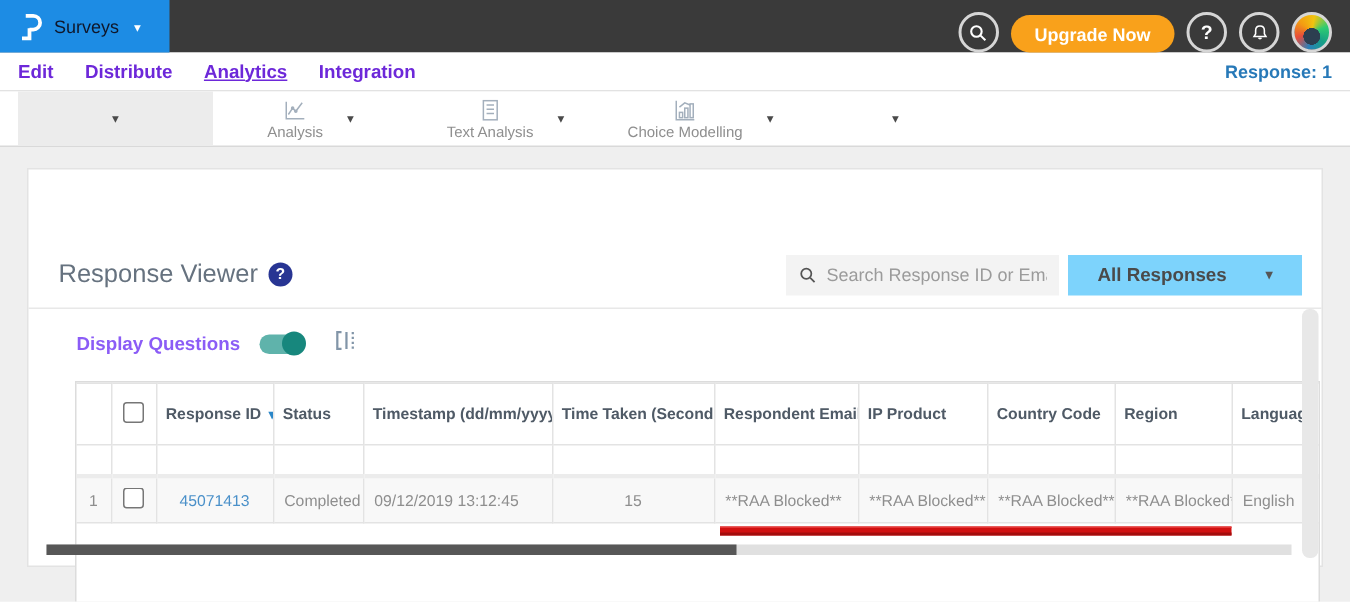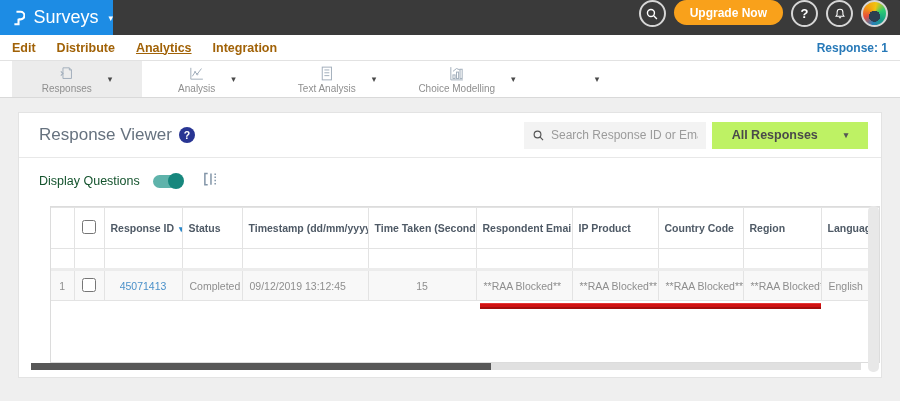--- a/index.html
+++ b/index.html
@@ -3,78 +3,78 @@
 <meta charset="utf-8">
 <style>
   * { margin:0; padding:0; box-sizing:border-box; }
   html,body { width:900px; height:401px; overflow:hidden; background:#efefef;
               font-family:"Liberation Sans", sans-serif; }
 
   
   .topbar { height:35px; background:#3a3a3a; display:flex; align-items:stretch; }
   .logo-block { width:113px; background:#1d8ce4; display:flex; align-items:center;
                 padding-left:13px; gap:8px; cursor:pointer; }
-  .logo-block .app-label { color:#ffffff; font-size:18px; }
+  .logo-block .app-label { color:#0f172a; font-size:12px; }
   .logo-block .caret { color:#fff; font-size:9px; margin-left:2px; }
   .breadcrumb { display:flex; align-items:center; gap:9px; margin-left:17px; }
   .crumb-link { color:#55a7e0; font-size:13.5px; text-decoration:none; cursor:pointer; }
   .crumb-sep { color:#9a9a9a; font-size:13px; }
   .crumb-current { color:#ffffff; font-size:14px; font-weight:700; }
-  .topbar-right { margin-left:auto; display:flex; align-items:flex-start; gap:8px; padding-right:12px; }
+  .topbar-right { margin-left:auto; display:flex; align-items:flex-end; gap:8px; padding-right:12px; }
   .circle-btn { width:27px; height:27px; border:2px solid #d6d6d6; border-radius:50%;
                 display:flex; align-items:center; justify-content:center; color:#fff;
                 font-size:13px; font-weight:700; cursor:pointer; }
   .upgrade { height:25px; border:none; border-radius:13px; background:#f9a11b; color:#fff;
              font-family:inherit; font-size:12px; font-weight:700; padding:0 16px; cursor:pointer; }
   .avatar { width:27px; height:27px; border:2px solid #d6d6d6; border-radius:50%;
             background:radial-gradient(circle at 50% 62%, #2c3e50 0 30%, transparent 31%),
                        conic-gradient(from 250deg, #e74c3c, #f39c12, #f1c40f, #2ecc71, #16a085, #2980b9, #e74c3c);
             cursor:pointer; }
 
   
   .nav { height:26px; background:#fff; border-bottom:1px solid #e2e2e2;
          display:flex; align-items:center; gap:21px; padding:0 12px; }
-  .nav a { color:#a16207; font-size:12.5px; font-weight:700; text-decoration:none; cursor:pointer; }
+  .nav a { color:#6d28d9; font-size:12.5px; font-weight:700; text-decoration:none; cursor:pointer; }
   .nav a.active { text-decoration:underline; }
   .response-count { margin-left:auto; color:#2779b8; font-size:12px; font-weight:700; }
 
   
   .toolbar { height:37px; background:#fff; border-bottom:1px solid #d9d9d9;
              display:flex; align-items:stretch; padding-left:12px; }
   .tool-item { width:130px; display:flex; align-items:center; justify-content:center;
                gap:16px; cursor:pointer; position:relative; }
   .tool-item.active { background:#ececec; }
   .tool-col { display:flex; flex-direction:column; align-items:center; gap:1px; }
   .tool-col svg { width:19px; height:17px; stroke:#a3afbc; fill:none; stroke-width:1.4; }
   .tool-label { font-size:10px; color:#8f8f8f; white-space:nowrap; }
   .tool-caret { font-size:9px; color:#4a4a4a; }
 
   
   .page { padding:14px 18px 0; }
   .card { background:#fff; border:1px solid #e3e3e3; height:266px; position:relative; }
   .card-header { height:45px; display:flex; align-items:center; padding:0 13px 0 20px;
-                 border-bottom:1px solid #e8e8e8; }
+                 border-bottom:1px solid #e8e8e8;margin-top:48px; }
   .viewer-title { font-size:17px; font-weight:400; color:#66727f; }
   .help-badge { width:16px; height:16px; border-radius:50%; background:#283593; color:#fff;
                 font-size:10.5px; font-weight:700; display:inline-flex; align-items:center;
                 justify-content:center; margin-left:7px; cursor:pointer; }
   .header-controls { margin-left:auto; display:flex; align-items:center; gap:6px; }
   .searchbox { width:182px; height:27px; background:#f3f3f3; display:flex; align-items:center;
                padding:0 8px; gap:6px; }
   .searchbox svg { width:13px; height:13px; stroke:#555; fill:none; stroke-width:1.8; flex:none; }
   .searchbox input { border:none; background:transparent; outline:none; width:100%;
                      font-family:inherit; font-size:12px; color:#555; }
   .searchbox input::placeholder { color:#9b9b9b; }
-  .select { width:156px; height:27px; background:#bef264; display:flex; align-items:center;
+  .select { width:156px; height:27px; background:#7dd3fc; display:flex; align-items:center;
             justify-content:center; gap:26px; font-size:12.5px; font-weight:700; color:#4a4a4a;
             cursor:pointer; }
   .select .caret { font-size:9px; color:#555; }
 
   .controls-row { height:48px; display:flex; align-items:center; gap:13px; padding:0 20px 2px; }
-  .dq-label { font-size:12.5px; font-weight:400; color:#14532d; }
+  .dq-label { font-size:12.5px; font-weight:700; color:#8b5cf6;margin-left:12px; }
   .toggle { width:30px; height:13px; border-radius:7px; background:#5fb3ab; position:relative; cursor:pointer; }
   .toggle .knob { width:16px; height:16px; border-radius:50%; background:#17877d;
                   position:absolute; right:-1px; top:-1.5px; }
   .cols-icon { margin-left:7px; cursor:pointer; }
   .cols-icon svg { width:15px; height:16px; stroke:#8295a8; fill:none; stroke-width:1.6; }
 
   
   .table-area { margin-left:31px; width:830px; height:157px; border:1px solid #dcdcdc;
                 position:relative; background:#fff; }
   table { border-collapse:collapse; table-layout:fixed; width:828px; }
@@ -135,28 +135,20 @@
 <div class="nav">
   <a>Edit</a>
   <a>Distribute</a>
   <a class="active">Analytics</a>
   <a>Integration</a>
   <span class="response-count">Response: 1</span>
 </div>
 
 <div class="toolbar">
   <div class="tool-item active">
-    <div class="tool-col">
-      <svg viewBox="0 0 24 24">
-        <path d="M7 4 h9 l3 3 v12 h-12 z"></path>
-          <path d="M16 4 v3 h3"></path>
-          <path d="M4 9 l3 3 -3 3" stroke-width="1.6"></path>
-      </svg>
-      <span class="tool-label">Responses</span>
-    </div>
     <span class="tool-caret">▾</span>
   </div>
   <div class="tool-item">
     <div class="tool-col">
       <svg viewBox="0 0 24 24">
         <path d="M4 4 v16 h17"></path>
           <path d="M6 16 l4 -6 3 3 6 -8"></path>
           <circle cx="10" cy="10" r="1"></circle>
           <circle cx="13" cy="13" r="1"></circle>
       </svg>

